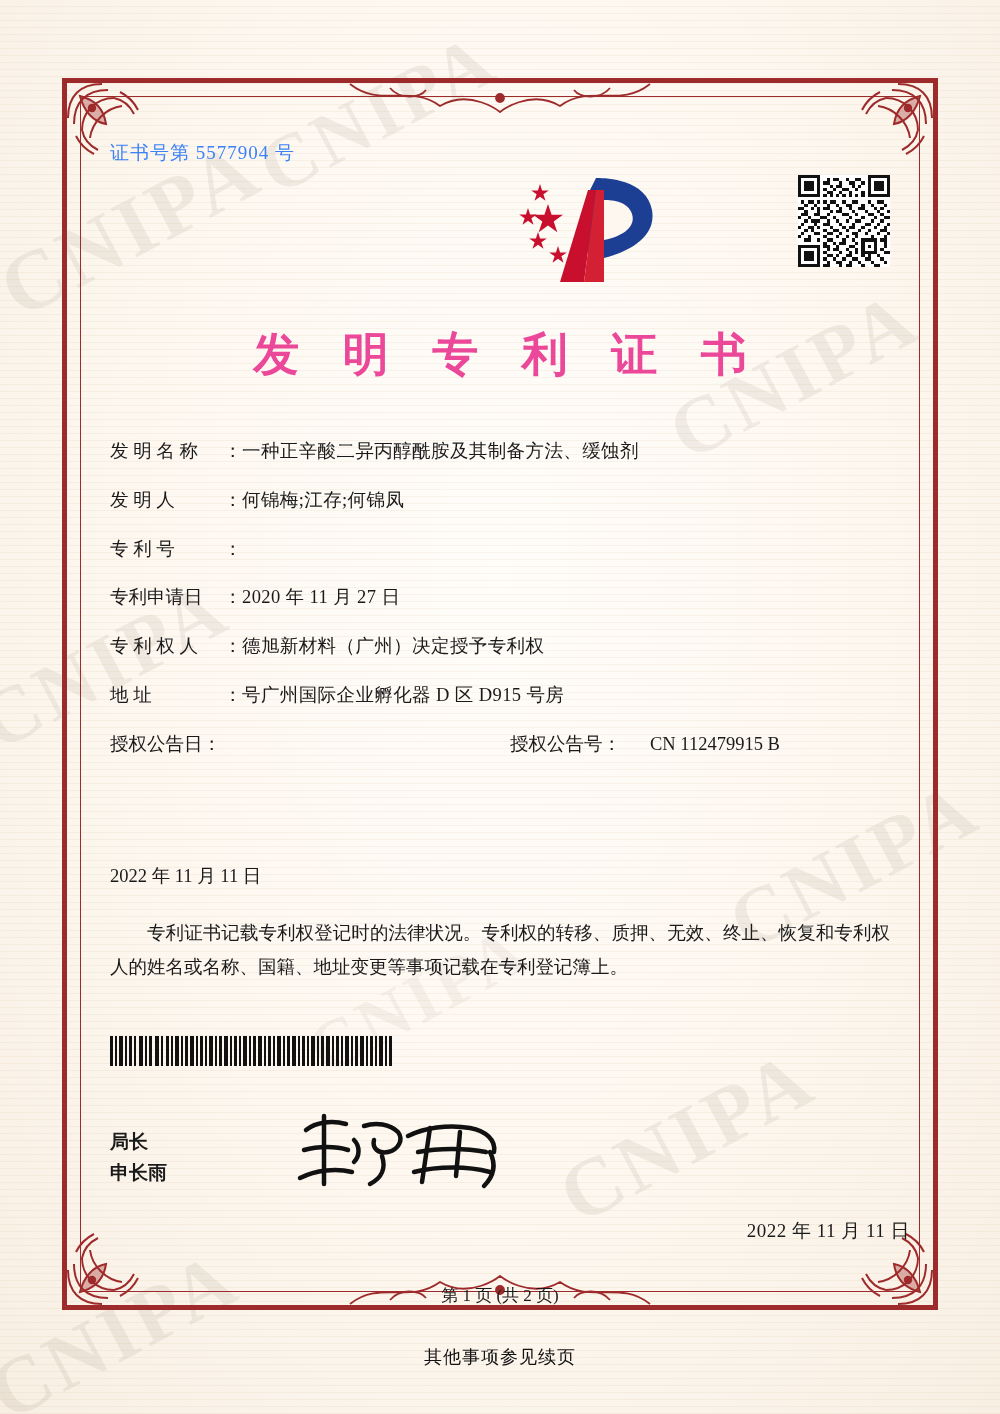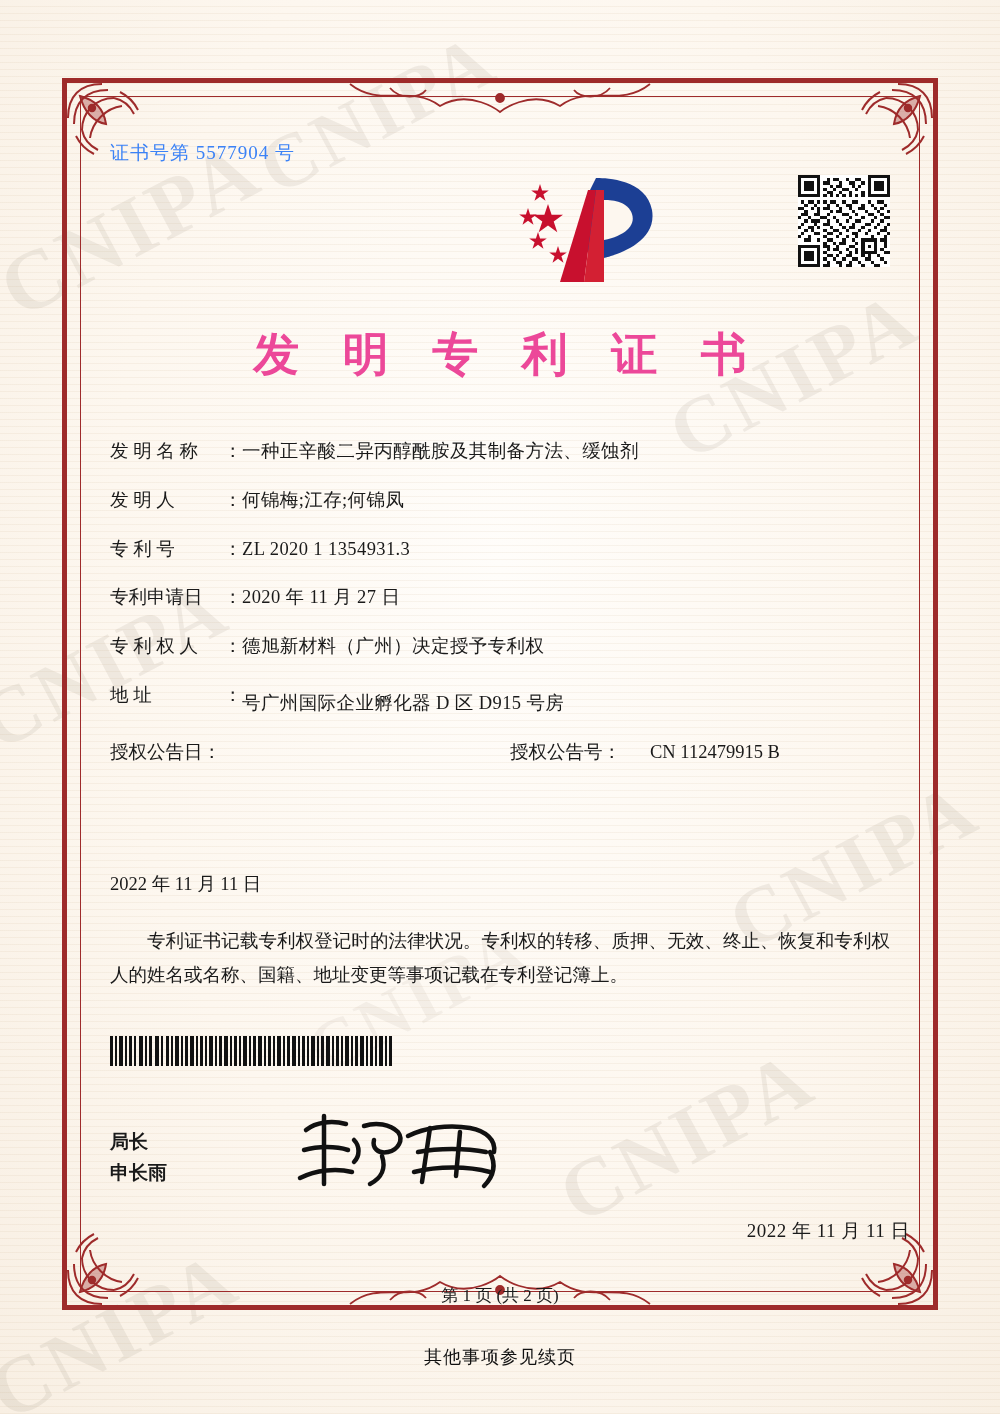--- a/index.html
+++ b/index.html
@@ -130,39 +130,39 @@
     font-family: "Liberation Serif", "DejaVu Serif", serif;
   }
 
   .fields {
     margin-top: 52px;
     font-size: 18.5px;
     line-height: 1.5;
   }
   .field-row {
     display: flex;
-    align-items: flex-start;
+    align-items: center;
     margin-bottom: 21px;
   }
   .field-label {
     width: 132px;
     flex: 0 0 132px;
     letter-spacing: 0;
     white-space: nowrap;
   }
   .field-label.spread {
     display: flex;
     justify-content: space-between;
   }
   .field-label .colon { margin-left: 2px; }
   .field-value {
     flex: 1;
     letter-spacing: 0.4px;
   }
-  .field-value .ln2 { display:block;margin-top:8px; }
+  .field-value .ln2 { display:block; }
 
   .row-two {
     display: flex;
     margin-bottom: 10px;
     font-size: 18.5px;
   }
   .row-two .cell-a { width: 400px; display:flex;flex-direction:column; }
   .row-two .cell-b { display:flex; }
   .row-two .lbl-a { width: 132px; flex: 0 0 132px; }
   .row-two .lbl-b { width: 140px; flex: 0 0 140px; }
@@ -586,21 +586,20 @@
           <span class="colon">：</span>
       </div>
       <div class="field-value">何锦梅;江存;何锦凤</div>
     </div>
 
     <div class="field-row">
       <div class="field-label spread">
         <span>专 利 号</span>
           <span class="colon">：</span>
       </div>
-      <div class="field-value">ZL 2020 1 1354931.3</div>
     </div>
 
     <div class="field-row">
       <div class="field-label spread">
         <span>专利申请日</span>
           <span class="colon">：</span>
       </div>
       <div class="field-value">2020 年 11 月 27 日</div>
     </div>
 

